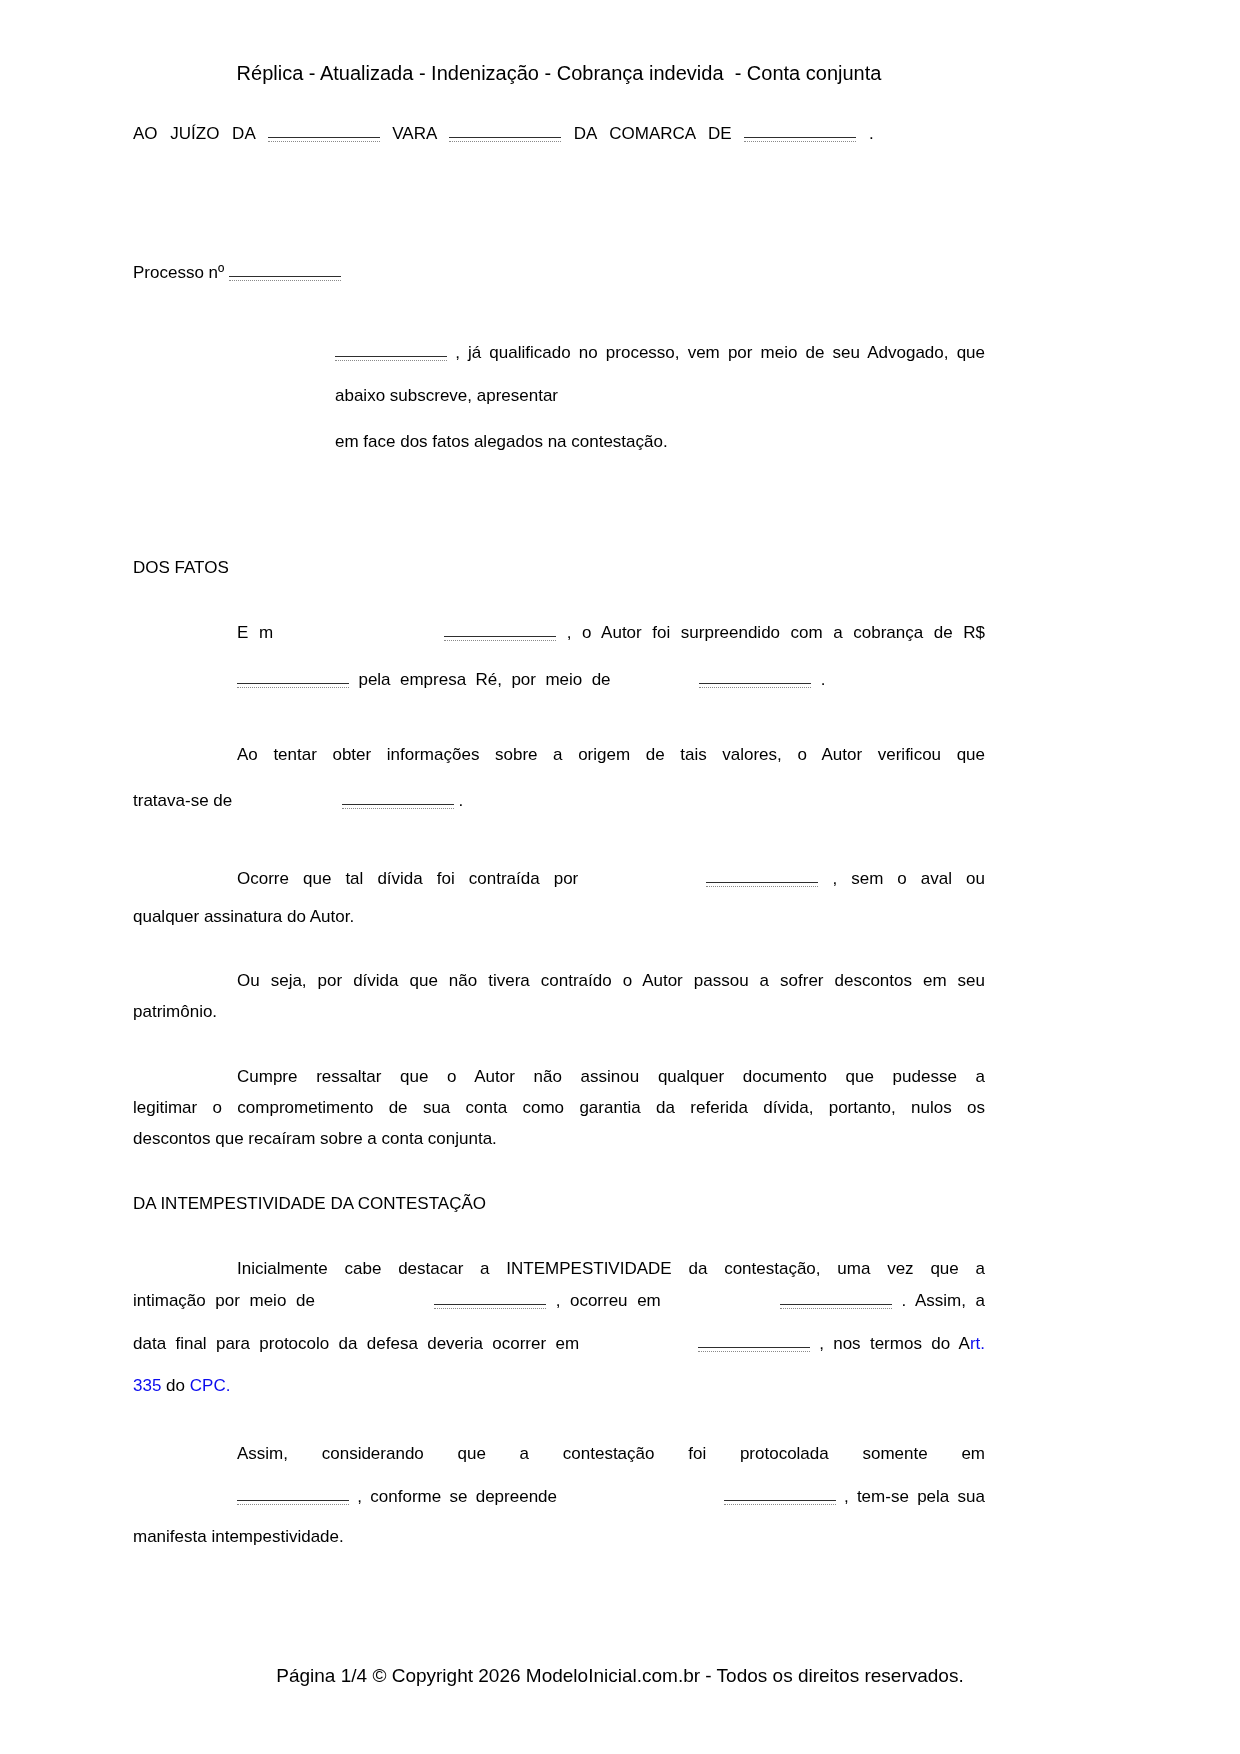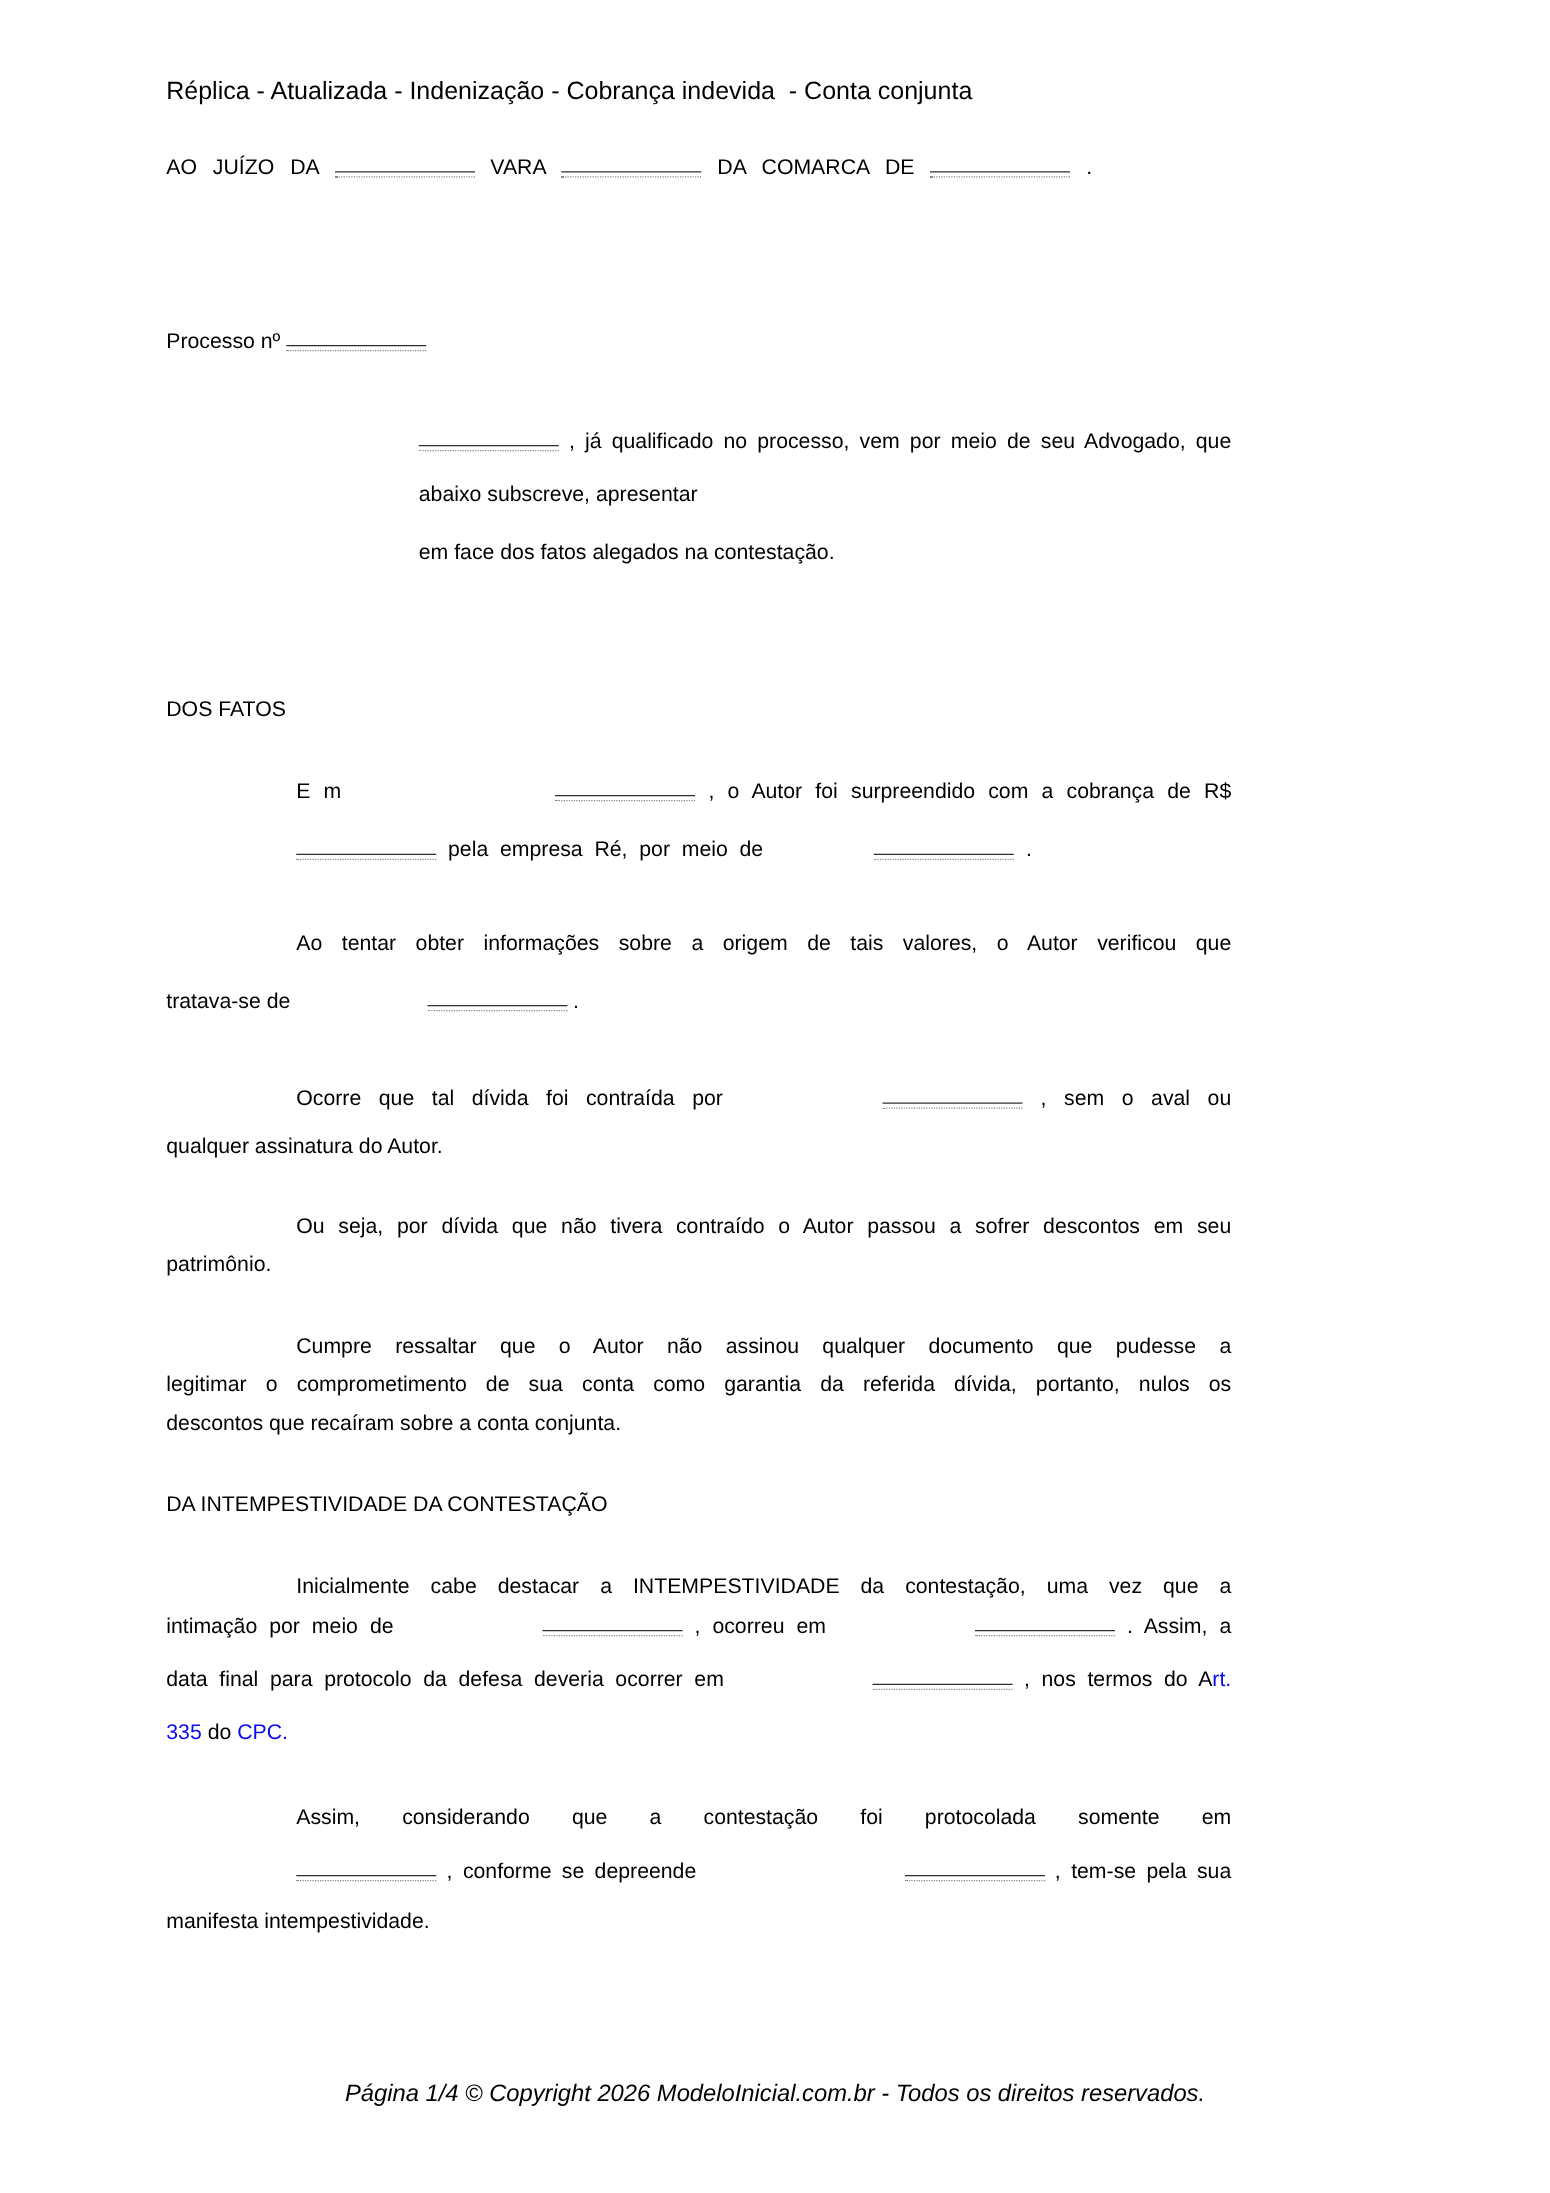--- a/index.html
+++ b/index.html
@@ -4,37 +4,37 @@
 <style>
   html,body{margin:0;padding:0;background:#ffffff;}
   body{
     width:1240px;height:1754px;position:relative;overflow:hidden;
     font-family:"Liberation Sans","DejaVu Sans",sans-serif;
     color:#000;
   }
   .page{padding:0 255px 0 133px;}
   .ln{font-size:17px;line-height:31px;}
   .b{font-weight:normal;}
-  .title{font-size:20px;white-space:pre-wrap;}
+  .title{font-size:20px;text-align:center;white-space:pre-wrap;}
   .just{text-align:justify;text-align-last:justify;-moz-text-align-last:justify;}
   .center{text-align:center;}
   .bB{margin-left:202px;}   
   .bC{margin-left:104px;}   
   .ws8{word-spacing:8px;}
   .blank{
     display:inline-block;width:112px;height:15px;vertical-align:-3px;
     border-bottom:1px dotted #8a8a8a;
     background-image:linear-gradient(#2e2e2e,#2e2e2e);
     background-size:100% 1px;background-position:0 11px;background-repeat:no-repeat;
   }
   .gl{display:inline-block;width:100px;}
   .gm{display:inline-block;width:70px;}
   .gx{display:inline-block;width:150px;}
   .lnk{color:var(--link,#0B0BEE);text-decoration-style:dotted;text-underline-offset:3px;cursor:pointer;}
-  .footer{position:absolute;left:0;top:1660px;width:1240px;text-align:center;font-size:19px;line-height:31px;font-style:italic;}
+  .footer{position:absolute;left:0;top:1660px;width:1240px;text-align:center;font-size:19px;line-height:31px;}
 </style>
 </head>
 <body>
 
 <div class="page">
 
   <div class="ln title" style="margin-top:58px">Réplica - Atualizada - Indenização - Cobrança indevida  - Conta conjunta</div>
 
   <div class="ln ws8" style="margin-top:29px">
     <span class="b">AO JUÍZO DA</span>

